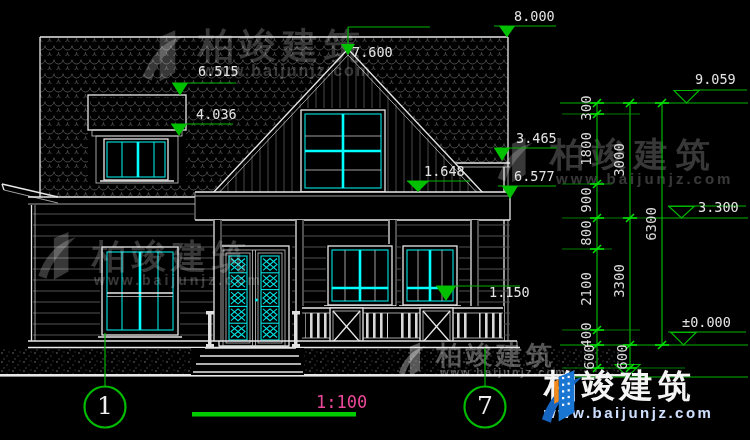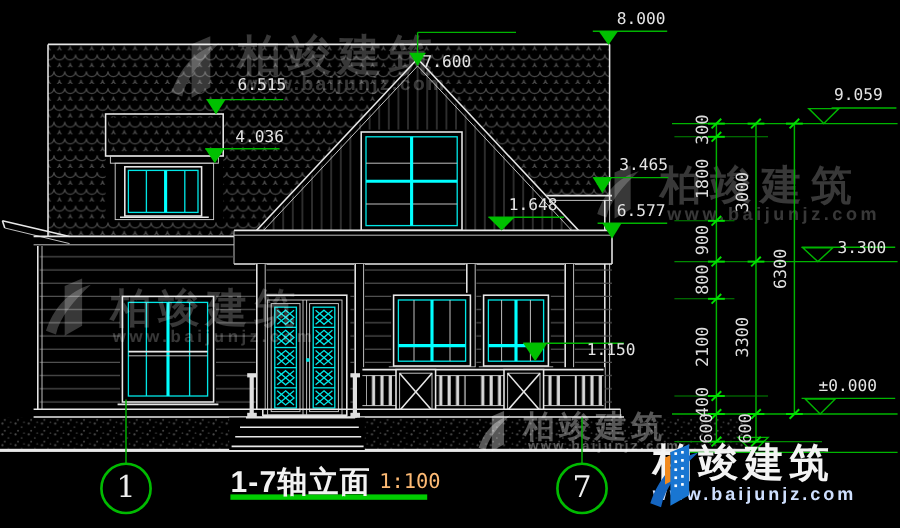--- a/index.html
+++ b/index.html
@@ -16,21 +16,21 @@
   .grt{stroke:#00e000;stroke-width:1.6;fill:none}
   .blk{fill:#000;stroke:none}
   
   .ev{position:absolute;font-size:13.5px;color:#e4e4e4;white-space:nowrap;z-index:40;}
   .vd{position:absolute;font-size:14px;color:#dcdcdc;white-space:nowrap;z-index:40;
       transform:translate(-50%,-50%) rotate(-90deg);}
   .bubble-num{position:absolute;font-family:"DejaVu Serif",serif;font-size:25px;color:#eee;
       transform:translate(-50%,-54%);z-index:40;}
   #title{position:absolute;left:192px;top:385px;font-family:"Liberation Sans",sans-serif;
       font-weight:bold;font-size:25px;color:#f2f2f2;letter-spacing:1px;z-index:40;white-space:nowrap;}
-  #scale{position:absolute;left:316px;top:392px;font-size:17px;color:#fdba74;z-index:40;}
+  #scale{position:absolute;left:316px;top:392px;font-size:17px;color:#ec4899;z-index:40;}
   
   .wm{position:absolute;z-index:20;color:rgba(255,255,255,0.22);white-space:nowrap;
       font-family:"Liberation Sans",sans-serif;}
   .wm .brand{font-weight:bold;}
   .wm .site{font-weight:bold;}
   .wmE{color:rgba(255,255,255,0.34);}
   #corplogo{position:absolute;left:538px;top:368px;z-index:60;display:flex;align-items:flex-start;}
   #corplogo .txt{margin-left:6px;}
   #corplogo .brand{font-family:"Liberation Sans",sans-serif;font-weight:bold;font-size:33px;
       color:#f4f4f4;letter-spacing:5px;line-height:36px;}
@@ -428,21 +428,20 @@
   <div class="vd" style="left:586px;top:335px;">400</div>
   <div class="vd" style="left:589px;top:357px;">600</div>
   <div class="vd" style="left:619px;top:160px;">3000</div>
   <div class="vd" style="left:619px;top:281px;">3300</div>
   <div class="vd" style="left:622px;top:357px;">600</div>
   <div class="vd" style="left:651px;top:224px;">6300</div>
 
   <div class="bubble-num" style="left:105px;top:407px;">1</div>
   <div class="bubble-num" style="left:485px;top:407px;">7</div>
 
-  <div id="title">1-7轴立面</div>
   <div id="scale">1:100</div>
 
   <div id="corplogo">
     <svg width="48" height="58" viewBox="0 0 40 52">
       <path d="M2,46 C8,28 20,13 38,8 C24,21 13,34 10,49 Z" fill="#1565c0"></path>
       <polygon points="17,8 31,2 31,40 17,48" fill="#1976d2"></polygon>
       <polygon points="13,12 17,10 17,30 13,32" fill="#f28a1d"></polygon>
       <g fill="#fff">
         <rect x="20" y="8" width="2" height="2"></rect>
           <rect x="25" y="7" width="2" height="2"></rect>

